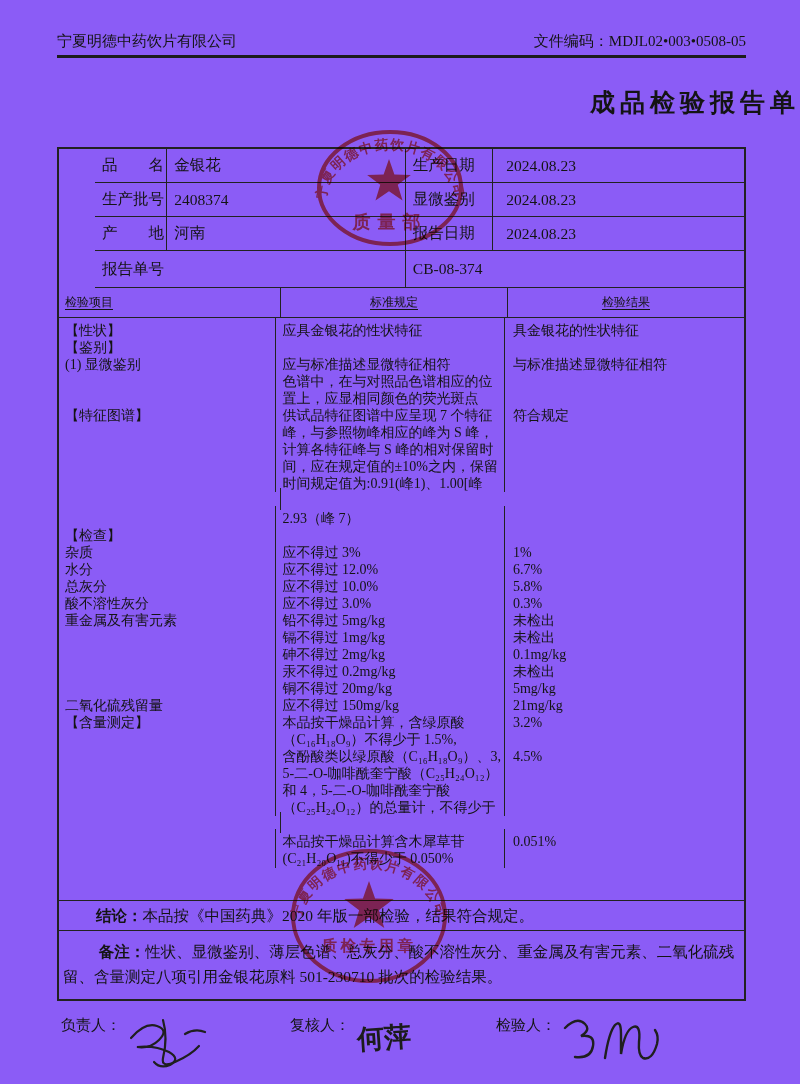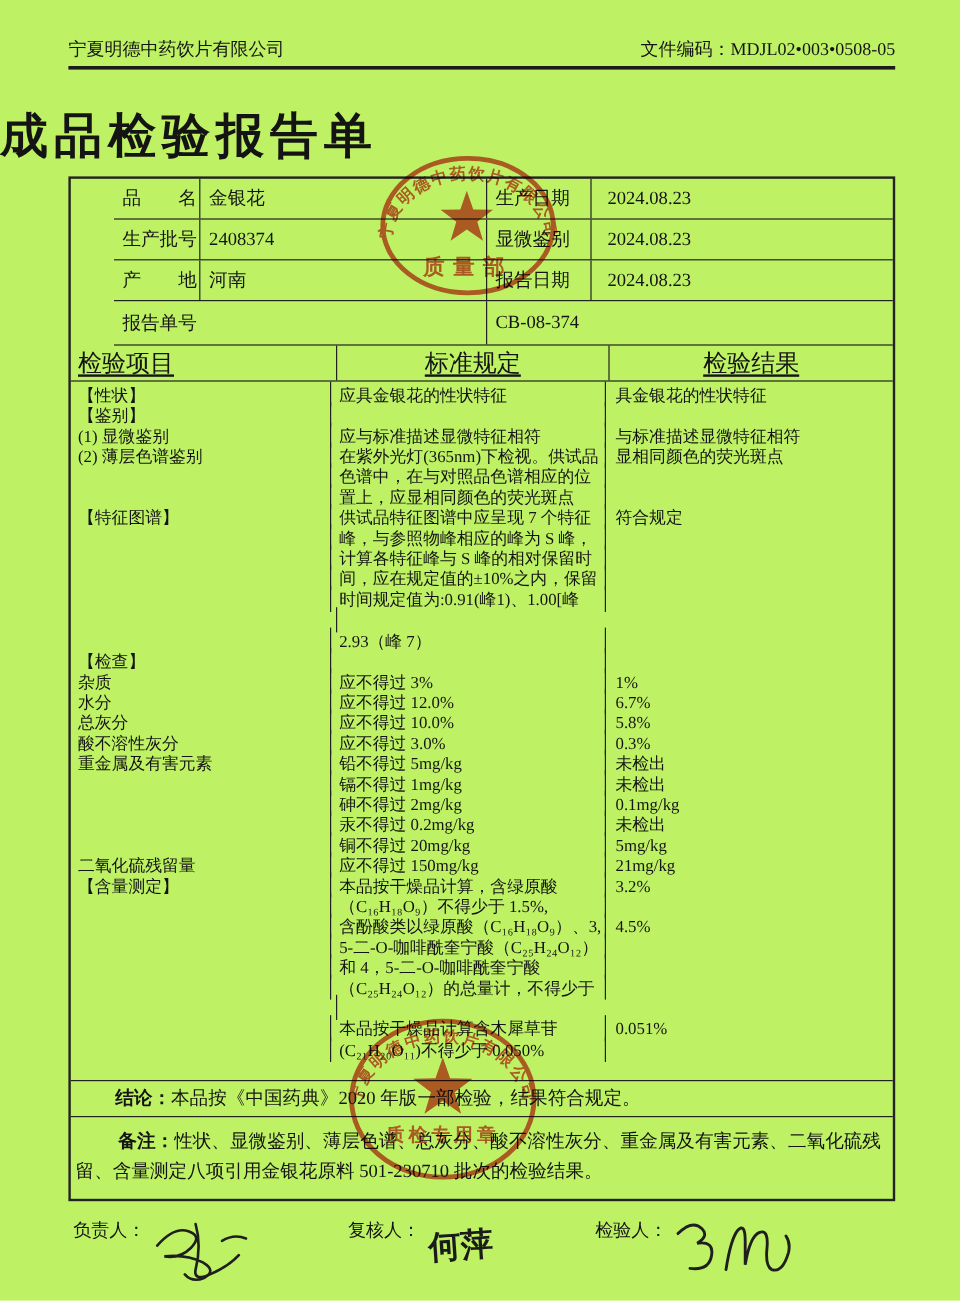--- a/index.html
+++ b/index.html
@@ -1,52 +1,52 @@
 <!DOCTYPE html>
 <html><head>
 <meta charset="utf-8">
 <style>
   * { margin:0; padding:0; box-sizing:border-box; }
   html,body { background:#ffffff; }
   .page {
-    position:relative; width:800px; height:1084px; background:#bef264;
+    position:relative; width:800px; height:1084px; background:#8b5cf6;
     font-family:"Liberation Serif","DejaVu Serif",serif; color:#141414;
     overflow:hidden;
   }
   
   .doc-header {
     position:absolute; top:32px; left:57px; width:689px;
     display:flex; justify-content:space-between; align-items:flex-end;
     font-size:15px;
   }
   .header-rule {
     position:absolute; top:55px; left:57px; width:689px;
     border-top:3px solid #1c1c1c;
   }
   .title {
-    position:absolute; top:86px; left:0; width:800px; text-align:left;
-    font-size:40px; font-weight:bold; letter-spacing:5px;
+    position:absolute; top:86px; left:0; width:800px; text-align:right;
+    font-size:25px; font-weight:bold; letter-spacing:5px;
     font-family:"Liberation Sans","DejaVu Sans",sans-serif;
   }
   
   .report {
     position:absolute; top:147px; left:57px; width:689px;
     border:2px solid #222; font-size:15.5px;
   }
   .irow { display:flex; border-bottom:1px solid #222; height:34px; align-items:center;margin-left:36px; }
   .irow.last { height:37px; }
   .ic { height:100%; display:flex; align-items:center; padding-left:7px; overflow:hidden; white-space:nowrap; }
   .bdr { border-right:1px solid #222; }
   .w1 { width:76px; } .w2 { width:252px; } .w3 { width:92px; } .w4 { width:265px; }
   .w5 { width:328px; } .w6 { width:357px; }
   .jlabel { display:inline-block; width:62px; text-align:justify; text-align-last:justify; }
   .ic .val { padding-left:6px; }
   
   .grid-head { display:flex; height:30px; border-bottom:1px solid #222; align-items:center; }
-  .hc { height:100%; display:flex; align-items:center; font-size:20px;text-align:right; }
+  .hc { height:100%; display:flex; align-items:center; font-size:12px;text-align:right; }
   .hc span { text-decoration:underline; text-underline-offset:3px; }
   .hc1 { width:221px; padding-left:6px; }
   .hc2 { width:227px; border-left:1px solid #222; justify-content:center; }
   .hc3 { width:237px; border-left:1px solid #222; justify-content:center; }
   
   .grid-body { border-bottom:1px solid #222; padding-top:4px; height:583px; }
   .brow { display:flex; height:17.05px; }
   .c { line-height:17.05px; font-size:14px; white-space:nowrap; overflow:hidden; }
   .c1 { width:221px; padding-left:6px; }
   .c2 { width:227px; border-left:1px solid #222; padding-left:7px; height:17.05px; margin-top:-4px; padding-top:4px; box-sizing:content-box; }
@@ -141,25 +141,20 @@
     <div class="c c2"></div>
     <div class="c c3"></div>
   </div>
 
   <div class="brow">
     <div class="c c1">(1) 显微鉴别</div>
     <div class="c c2">应与标准描述显微特征相符</div>
     <div class="c c3">与标准描述显微特征相符</div>
   </div>
 
-  <div class="brow">
-    <div class="c c1">(2) 薄层色谱鉴别</div>
-    <div class="c c2">在紫外光灯(365nm)下检视。供试品</div>
-    <div class="c c3">显相同颜色的荧光斑点</div>
-  </div>
 
   <div class="brow">
     <div class="c c1"></div>
     <div class="c c2">色谱中，在与对照品色谱相应的位</div>
     <div class="c c3"></div>
   </div>
 
   <div class="brow">
     <div class="c c1"></div>
     <div class="c c2">置上，应显相同颜色的荧光斑点</div>

